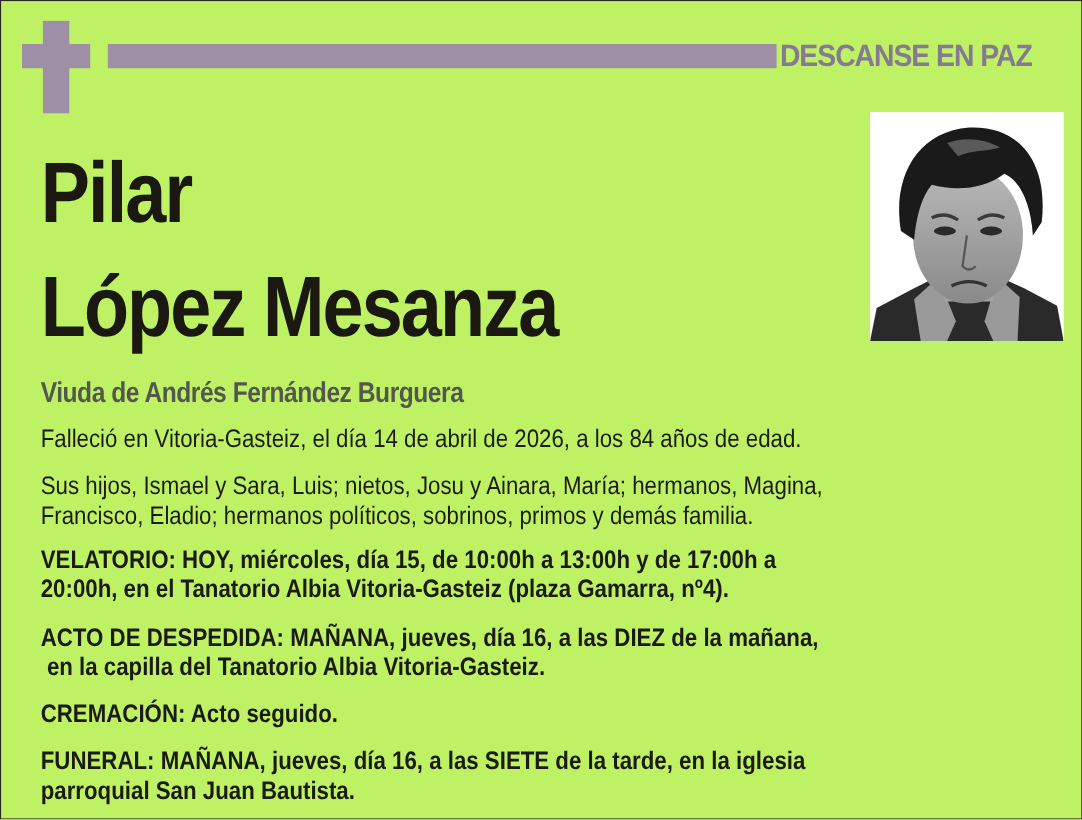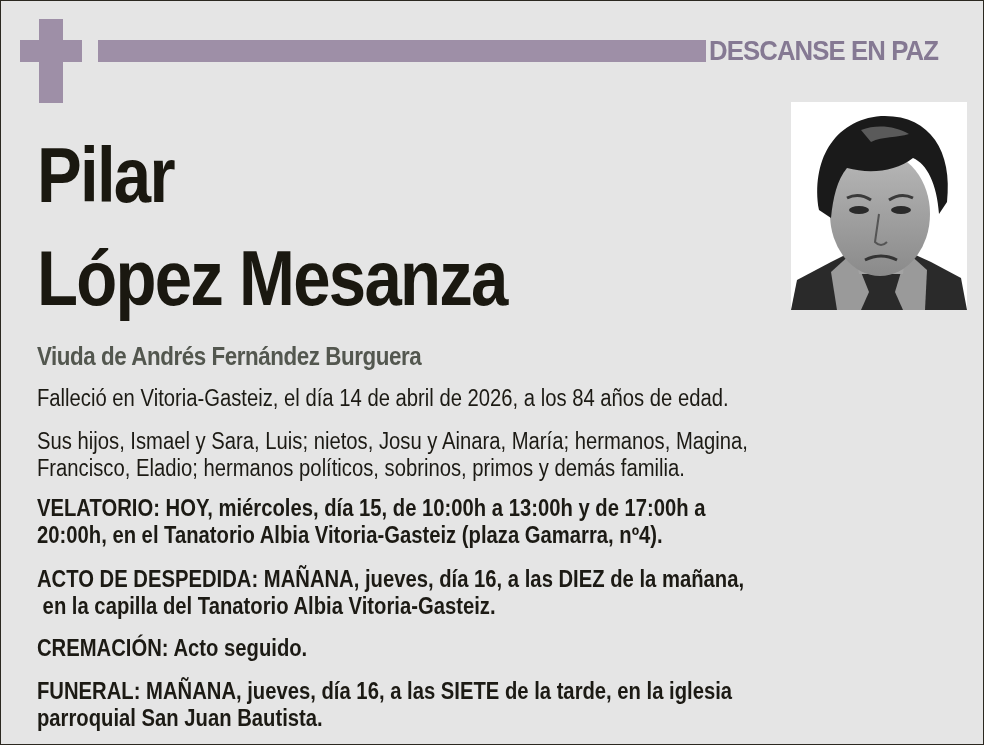--- a/index.html
+++ b/index.html
@@ -1,19 +1,19 @@
 <!DOCTYPE html>
 <html><head>
 <meta charset="utf-8">
 <style>
   html, body { margin:0; padding:0; background:#ffffff; }
   body { width:984px; height:745px; overflow:hidden; }
   .frame {
     position:relative; width:982px; height:743px;
-    border:1px solid #2b2820; background:#e5e5e5; overflow:hidden;
+    border:1px solid #2b2820; background:#bef264; overflow:hidden;
     font-family:"Liberation Sans", sans-serif; color:#1c1a14;
   }
   .cross-v { position:absolute; left:38px; top:18px; width:24px; height:84px; background:#9e8fa7; }
   .cross-h { position:absolute; left:19px; top:39px; width:62px; height:22px; background:#9e8fa7; }
   .rule { position:absolute; left:97px; top:39px; width:608px; height:22px; background:#9e8fa7; }
   .tagline {
     position:absolute; left:708px; top:33px; width:262px; height:34px;
     font-family:"Liberation Sans", sans-serif; font-weight:bold;
     font-size:28px; line-height:34px; color:#857993; letter-spacing:-1px;
     transform:scaleX(0.92); transform-origin:left center; white-space:nowrap;

